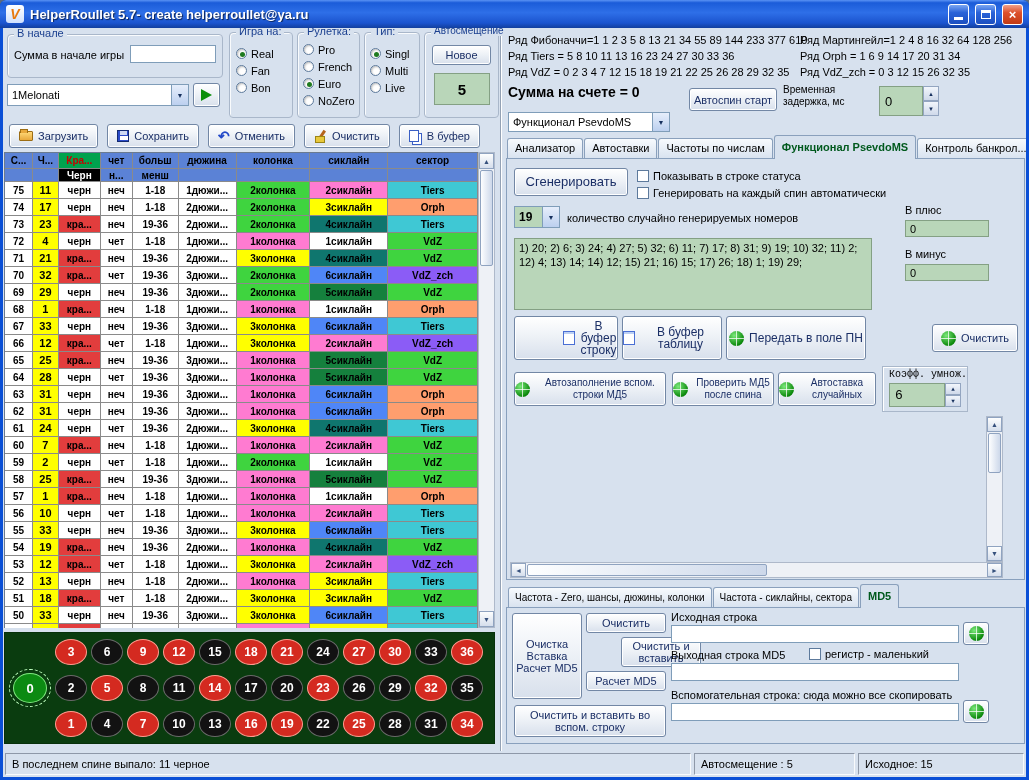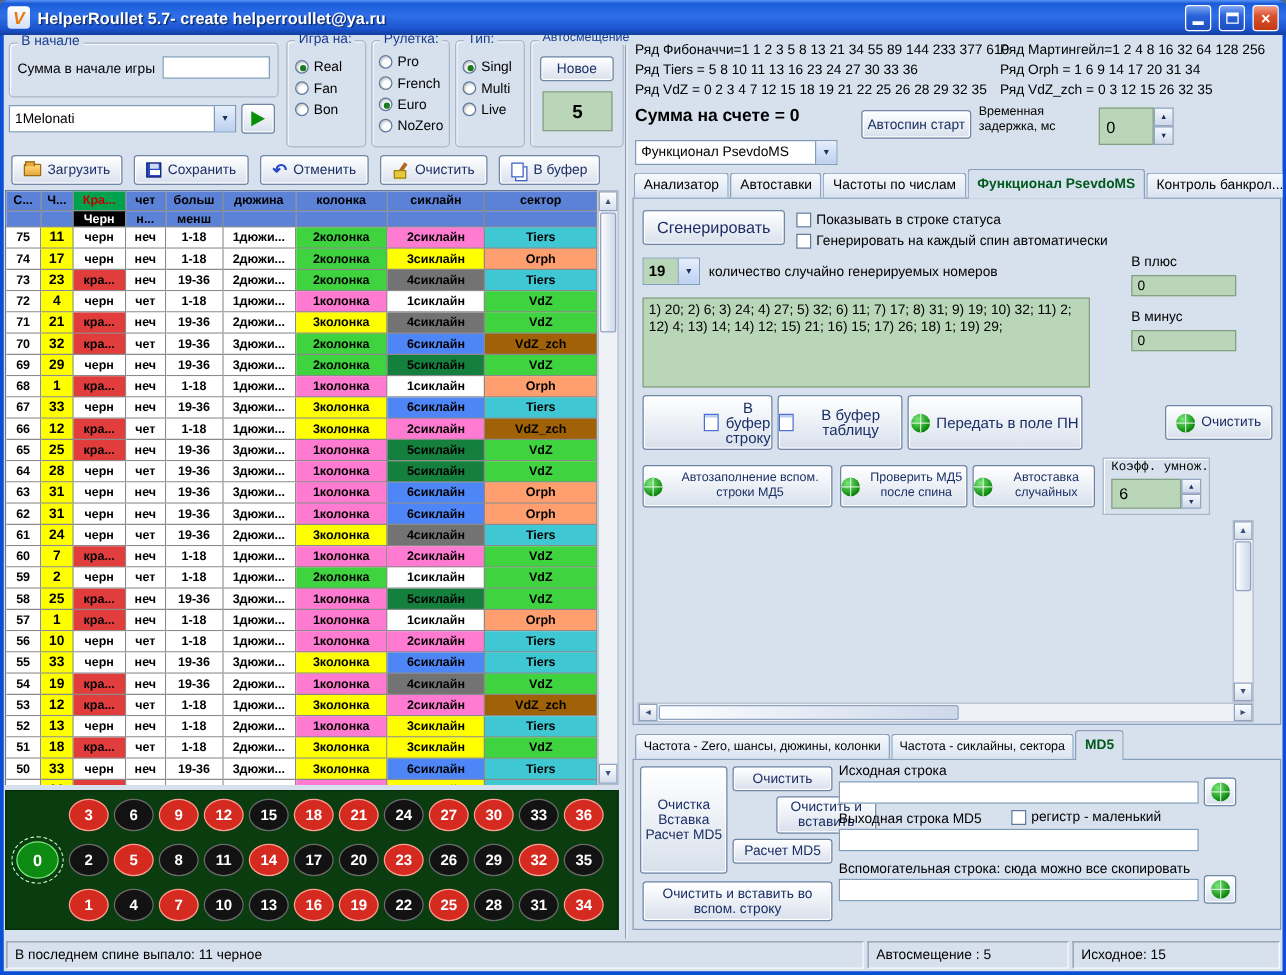--- a/index.html
+++ b/index.html
@@ -72,22 +72,22 @@
       display:flex;align-items:center;justify-content:center;overflow:hidden;white-space:nowrap;background:#fff;}
   .hd{background:#5b82d6;color:#000;}
   .hd-kra{background:#00a24e;color:#c40000;}
   .hd-chern{background:#000;color:#fff;}
   .w-spin{width:28px}.w-num{width:26px}.w-color{width:42px}.w-par{width:32px}.w-range{width:46px}
   .w-doz{width:58px}.w-col{width:74px}.w-six{width:78px}.w-sec{width:90px}
   .c-num{background:#ffff00;font-size:11px;}
   .c-red{background:#e23d3d;color:#000;}
   .col-1{background:#ff7bd1}.col-2{background:#3fd43f}.col-3{background:#ffff00}
   .six-1{background:#fff}.six-2{background:#ff7bd1}.six-3{background:#ffff00}
-  .six-4{background:#737373}.six-5{background:#15803d}.six-6{background:#4f86f7}
-  .sec-tiers{background:#3fc8d4}.sec-orph{background:#ff9e6e}.sec-vdz{background:#3fd43f}.sec-vdzz{background:#a16207}
+  .six-4{background:#0f766e}.six-5{background:#15803d}.six-6{background:#4f86f7}
+  .sec-tiers{background:#3fc8d4}.sec-orph{background:#ff9e6e}.sec-vdz{background:#3fd43f}.sec-vdzz{background:#8b5cf6}
   
   .sbar{position:absolute;background:#eef1f6;border:1px solid #aeb9ca;}
   .sb-btn{position:absolute;background:linear-gradient(#fdfefe,#d5deec);border:1px solid #8fa3c0;
     display:flex;align-items:center;justify-content:center;font-size:7px;color:#35507c;}
   .sb-thumb{position:absolute;background:linear-gradient(90deg,#fdfeff,#cdd8ea);border:1px solid #8fa3c0;border-radius:2px;}
   
   #board{position:absolute;left:1px;top:604px;width:491px;height:112px;background:#0a3c0f;border:1px solid #06300a;}
   .board-row{position:absolute;left:50px;display:flex;gap:4px;}
   .chip{width:32px;height:26px;border-radius:50%;display:flex;align-items:center;justify-content:center;color:#fff;font-weight:bold;font-size:12px;}
   .chip-red{background:#d42a20;border:1px solid #ff9c90;}

